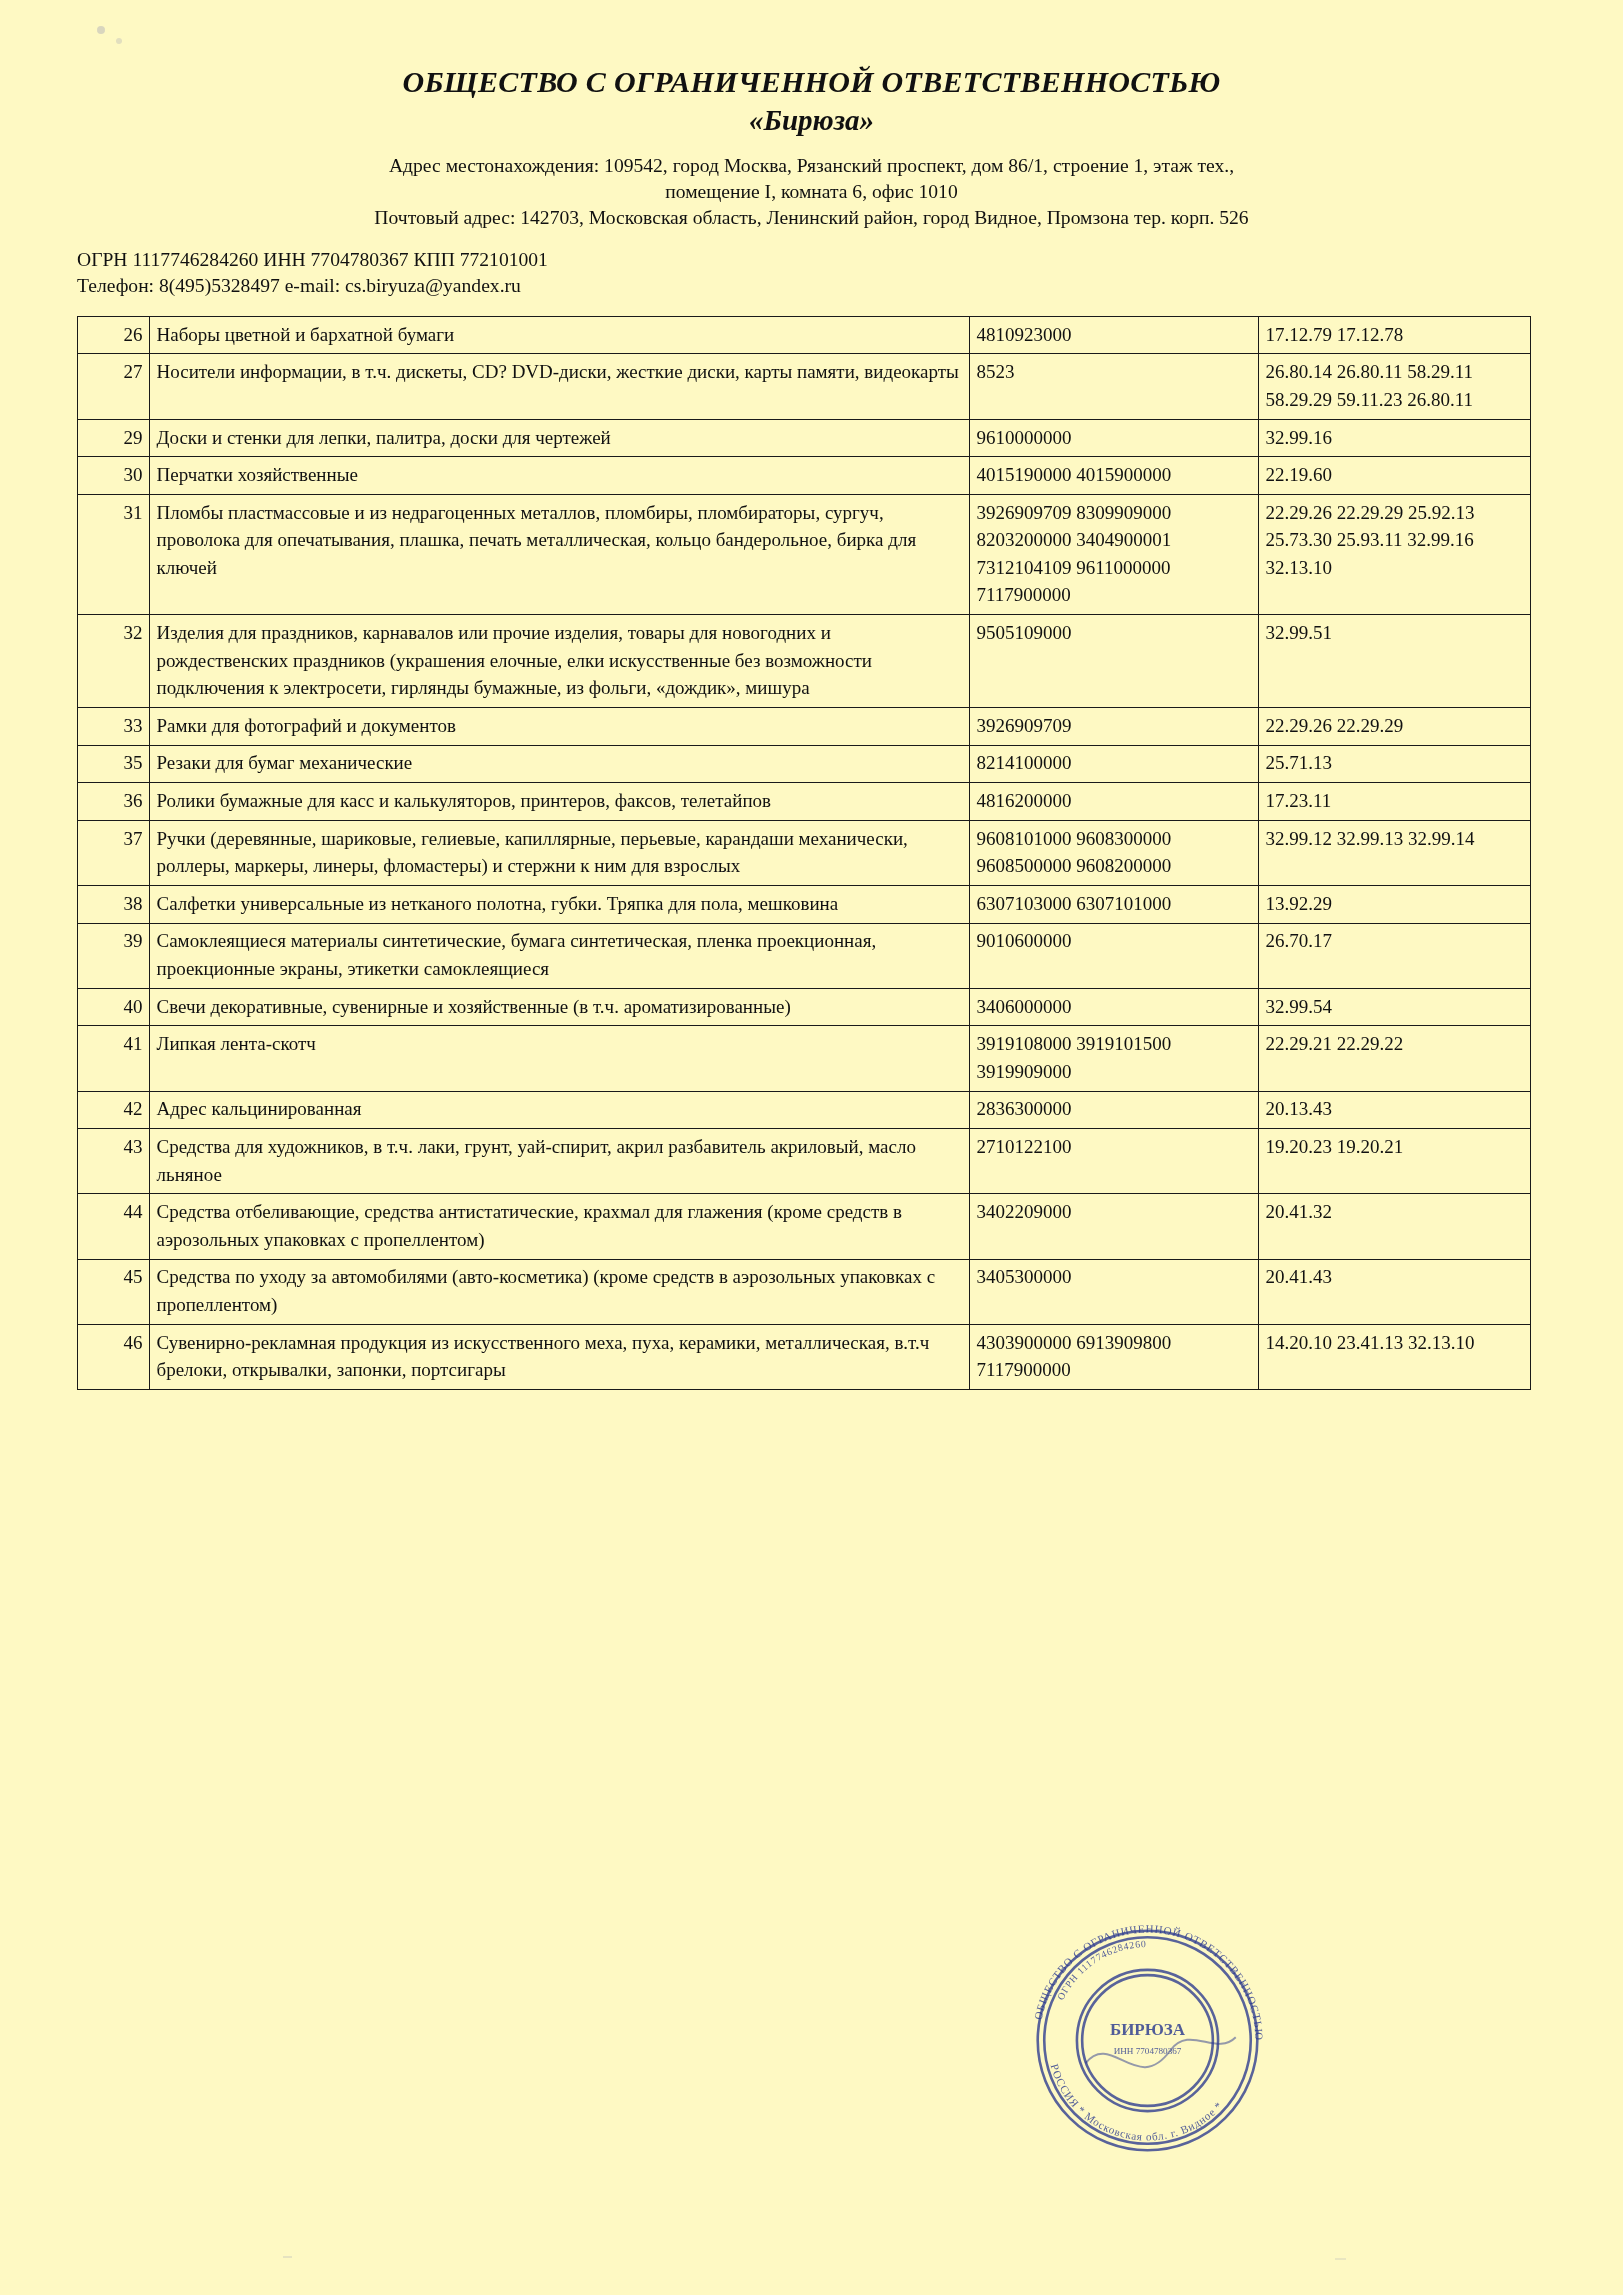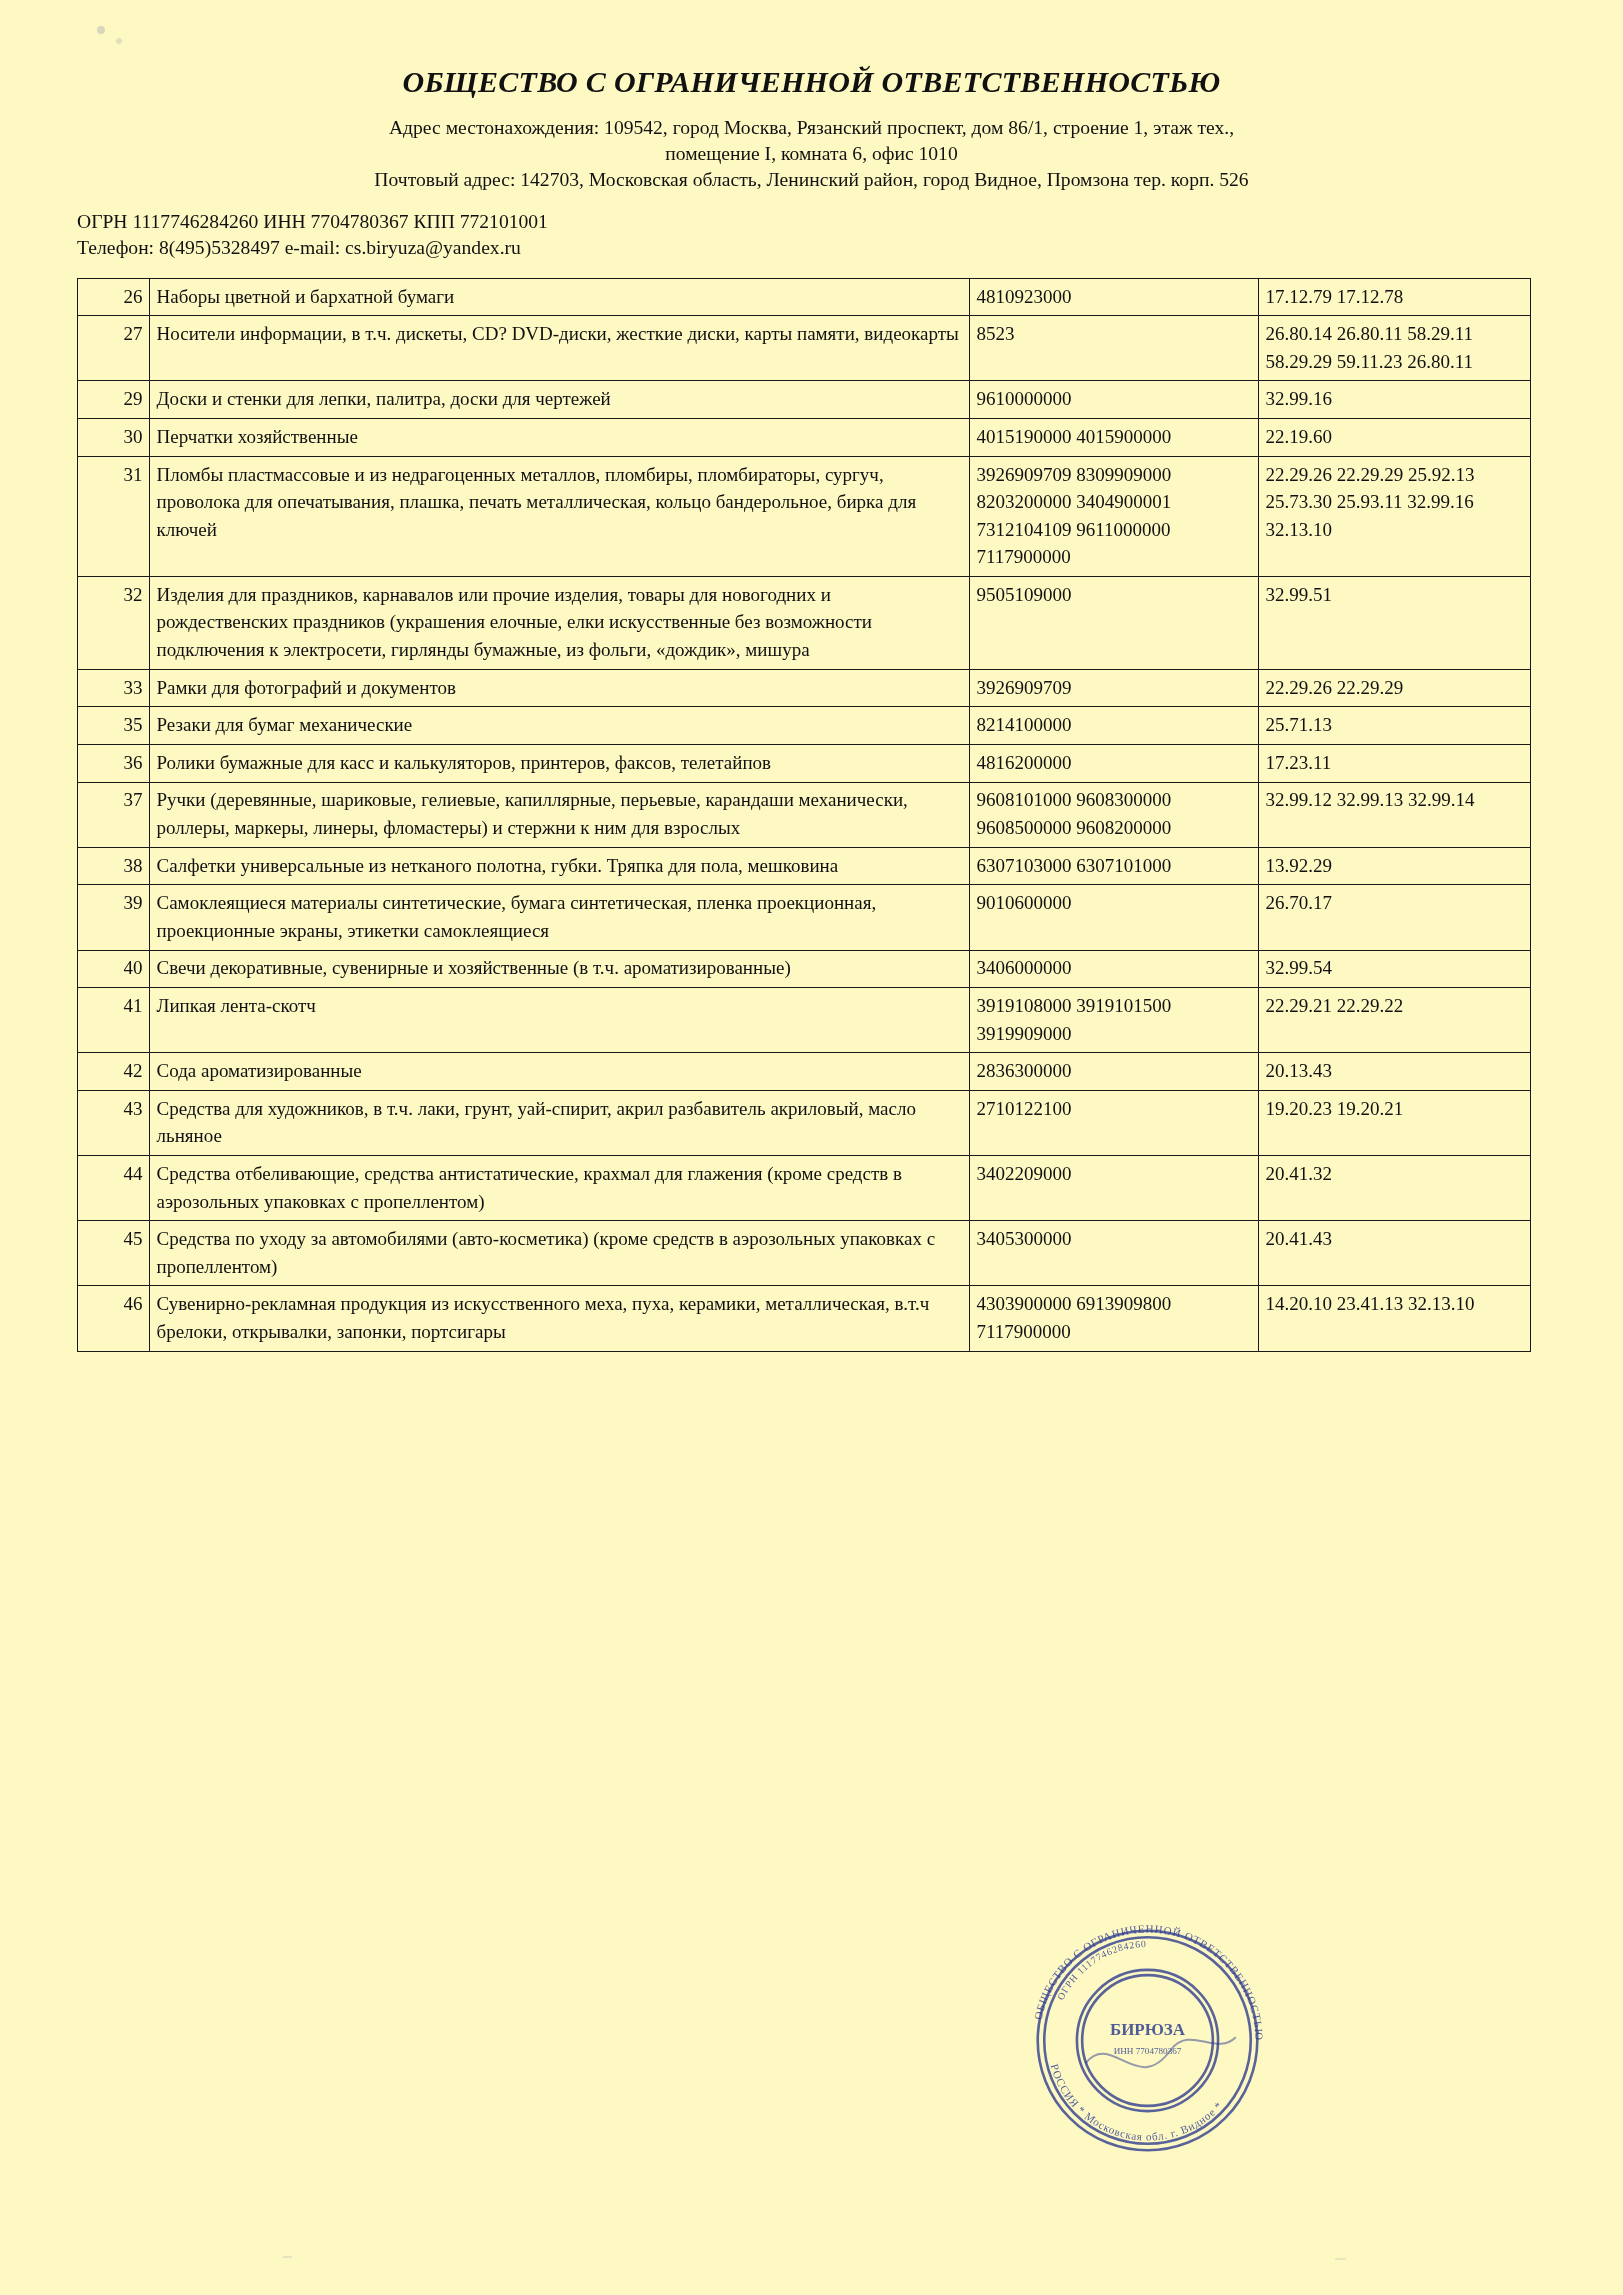--- a/index.html
+++ b/index.html
@@ -113,20 +113,21 @@
 <div class="page">
 
   <div class="edge-mark mark1"></div>
   <div class="edge-mark mark2"></div>
   <div class="edge-mark mark3"></div>
   <div class="edge-mark mark4"></div>
 
   <div class="content">
 
     <div class="org-title">ОБЩЕСТВО С ОГРАНИЧЕННОЙ ОТВЕТСТВЕННОСТЬЮ</div>
+    <div class="org-name">«Бирюза»</div>
 
     <div class="addr-block">
       <div>Адрес местонахождения: 109542, город Москва, Рязанский проспект, дом 86/1, строение 1, этаж тех.,</div>
       <div>помещение I, комната 6, офис 1010</div>
       <div>Почтовый адрес: 142703, Московская область, Ленинский район, город Видное, Промзона тер. корп. 526</div>
     </div>
 
     <div class="reg-block">
       <div>ОГРН 1117746284260 ИНН 7704780367 КПП 772101001</div>
       <div>Телефон: 8(495)5328497 e-mail: cs.biryuza@yandex.ru</div>
@@ -254,21 +255,21 @@
             <td class="c-num">41</td>
             <td class="c-name">Липкая лента-скотч</td>
             <td class="c-code">3919108000
 3919101500
 3919909000</td>
             <td class="c-okpd">22.29.21
 22.29.22</td>
           </tr>
           <tr>
             <td class="c-num">42</td>
-            <td class="c-name">Сода ароматизированные</td>
+            <td class="c-name">Адрес кальцинированная</td>
             <td class="c-code">2836300000</td>
             <td class="c-okpd">20.13.43</td>
           </tr>
           <tr>
             <td class="c-num">43</td>
             <td class="c-name">Средства для художников, в т.ч. лаки, грунт, уай-спирит, акрил
 разбавитель акриловый, масло льняное</td>
             <td class="c-code">2710122100</td>
             <td class="c-okpd">19.20.23
 19.20.21</td>

